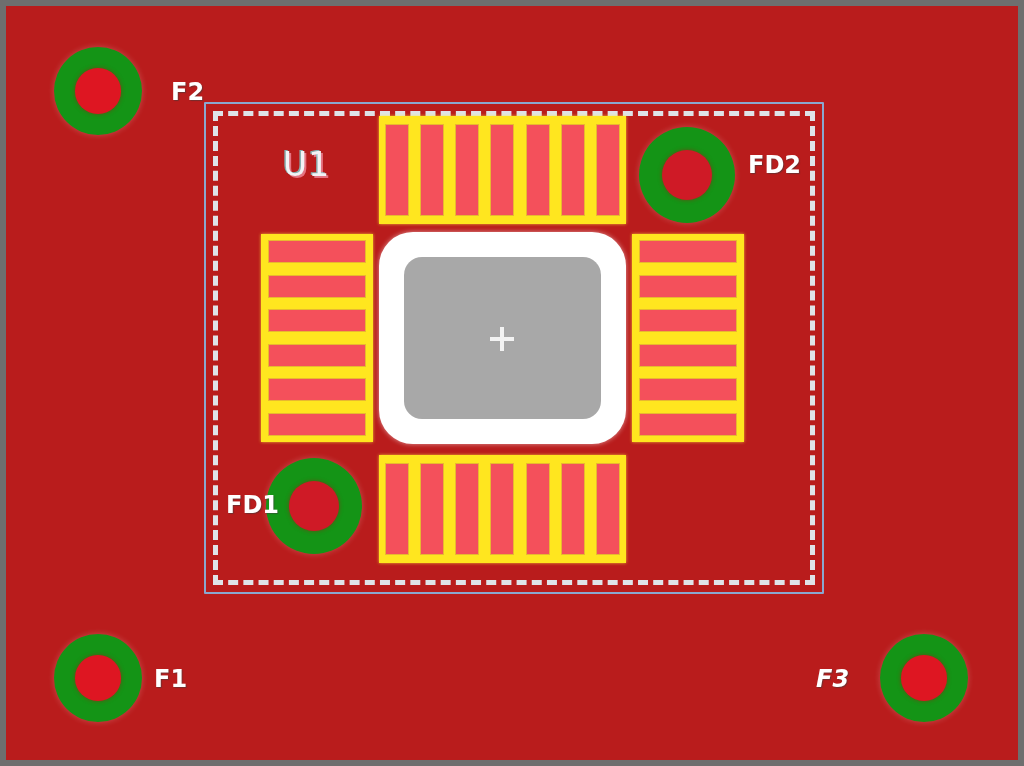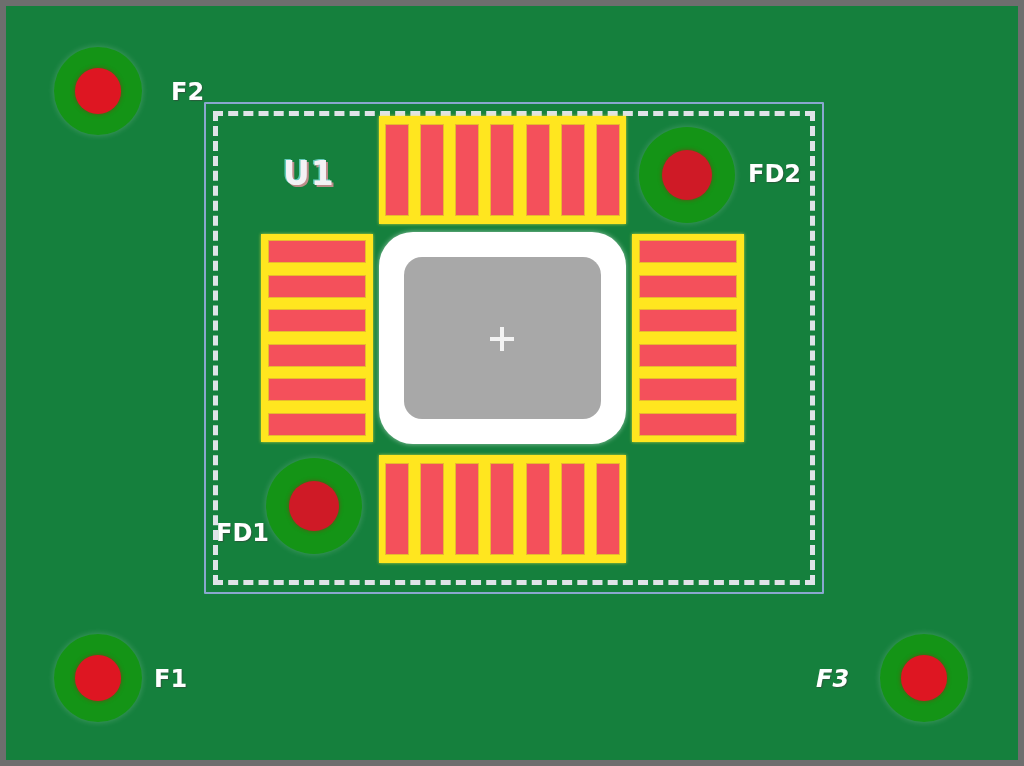--- a/index.html
+++ b/index.html
@@ -7,21 +7,21 @@
     padding: 0;
     background: #7a7a7a;
   }
   body {
     font-family: "DejaVu Sans", sans-serif;
   }
   #canvas {
     position: relative;
     width: 1024px;
     height: 766px;
-    background: #15803d;
+    background: #b91c1c;
     border: 6px solid #6e6e6e;
     box-sizing: border-box;
     overflow: hidden;
   }
 
   
   .courtyard-solid {
     position: absolute;
     border: 2px solid #8aa7cf;
     box-sizing: border-box;
@@ -151,28 +151,28 @@
   <div class="ref-label small" style="left:148px; top:659px;">F1</div>
 
   <div class="hole" style="left:874px; top:628px; width:88px; height:88px;">
     <div class="hole-inner"></div>
   </div>
   <div class="ref-label small" style="left:810px; top:659px;font-style:italic;">F3</div>
 
   <div class="hole fd" style="left:633px; top:121px; width:96px; height:96px;">
     <div class="hole-inner"></div>
   </div>
-  <div class="ref-label small" style="left:742px; top:154px;">FD2</div>
+  <div class="ref-label small" style="left:742px; top:145px;">FD2</div>
 
   <div class="hole fd" style="left:260px; top:452px; width:96px; height:96px;">
     <div class="hole-inner"></div>
   </div>
-  <div class="ref-label small" style="left:210px; top:485px;margin-top:28px;">FD1</div>
-
-  <div class="ref-label u1" style="left:277px; top:148px;font-weight:bold;">U1</div>
+  <div class="ref-label small" style="left:220px; top:485px;">FD1</div>
+
+  <div class="ref-label u1" style="left:277px; top:139px;">U1</div>
 
   <div class="pad-bank horiz" style="left:373px; top:110px; width:247px; height:108px; padding:0 6px;">
     <div class="pad" style="width:24px;"></div>
     <div class="pad" style="width:24px;"></div>
     <div class="pad" style="width:24px;"></div>
     <div class="pad" style="width:24px;"></div>
     <div class="pad" style="width:24px;"></div>
     <div class="pad" style="width:24px;"></div>
     <div class="pad" style="width:24px;"></div>
   </div>

